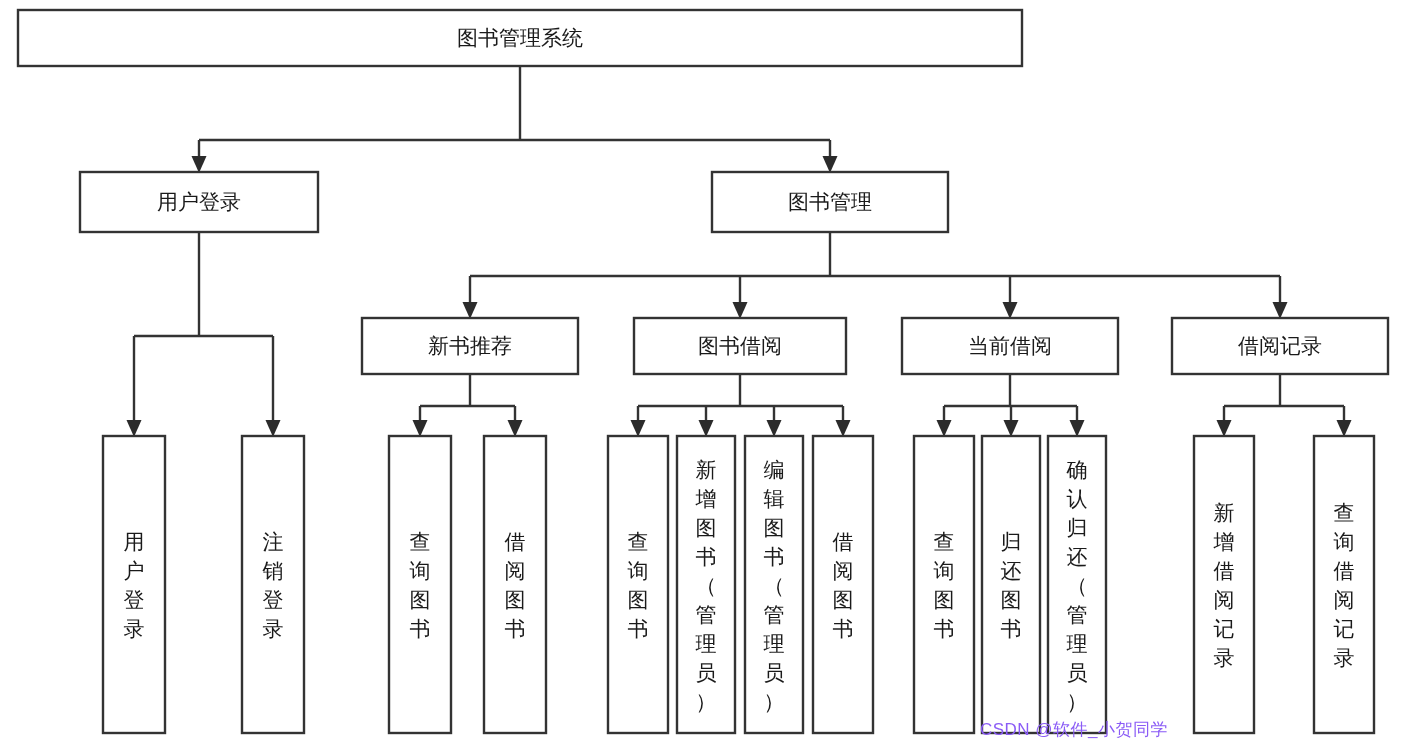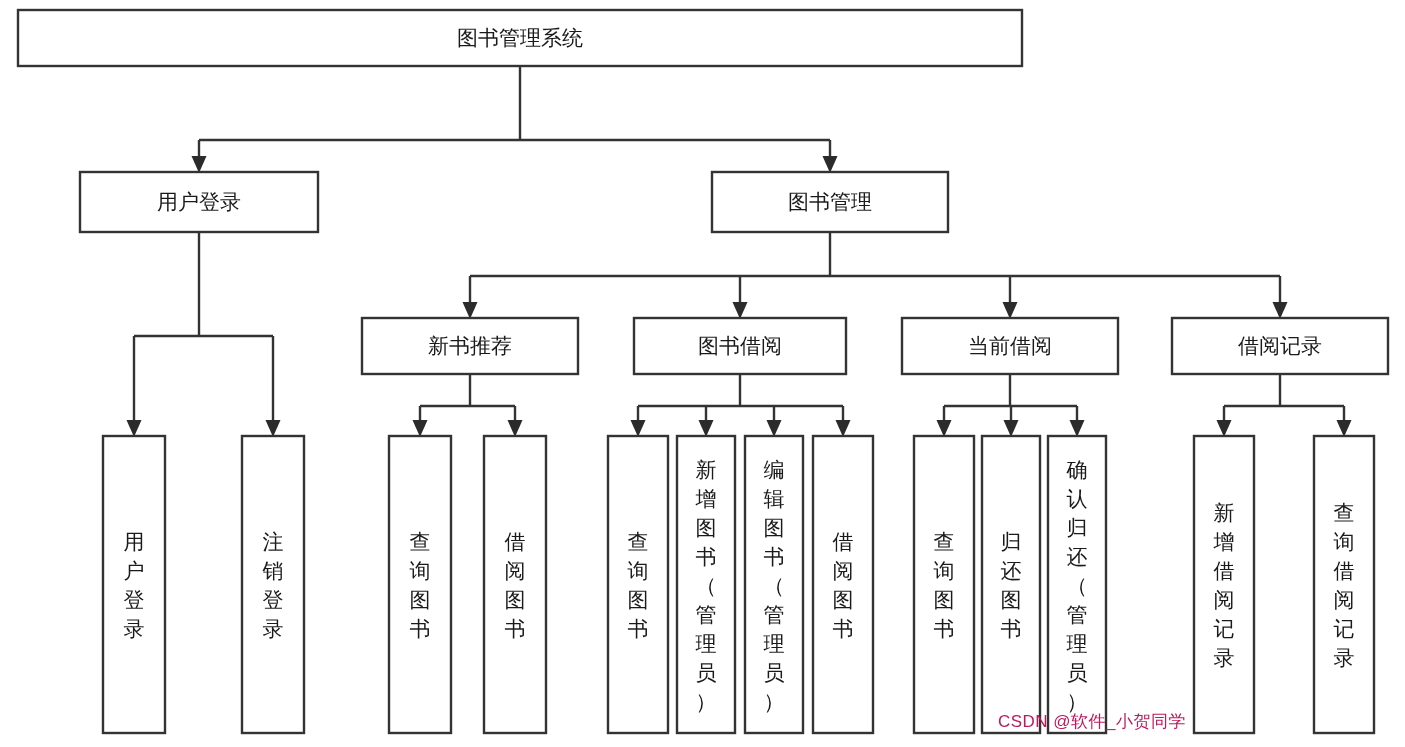--- a/index.html
+++ b/index.html
@@ -11,21 +11,20 @@
     width: 1405px;
     height: 747px;
     font-family: "Liberation Sans", "DejaVu Sans", sans-serif;
     position: relative;
     overflow: hidden;
   }
   #diagram-root {
     position: relative;
     width: 1176px;
     height: 747px;
-    padding-left: 18px;
   }
   svg#tree-svg {
     position: absolute;
     left: 0;
     top: 0;
     width: 1405px;
     height: 747px;
     display: block;
   }
   .node-box {
@@ -52,24 +51,24 @@
   }
   .node-label-v {
     font-family: "Liberation Sans", "DejaVu Sans", sans-serif;
     font-size: 21px;
     fill: #1a1a1a;
     text-anchor: middle;
   }
   .watermark {
     position: absolute;
     right: 8px;
-    bottom: 14px;
+    bottom: 6px;
     font-family: "Liberation Sans", "DejaVu Sans", sans-serif;
     font-size: 17px;
-    color: #be185d;
+    color: #8b5cf6;
     letter-spacing: 0.5px;
     white-space: nowrap;
     user-select: none;
   }
 </style>
 </head>
 <body>
 
 <div id="diagram-root">
   <svg id="tree-svg" viewBox="0 0 1405 747">

